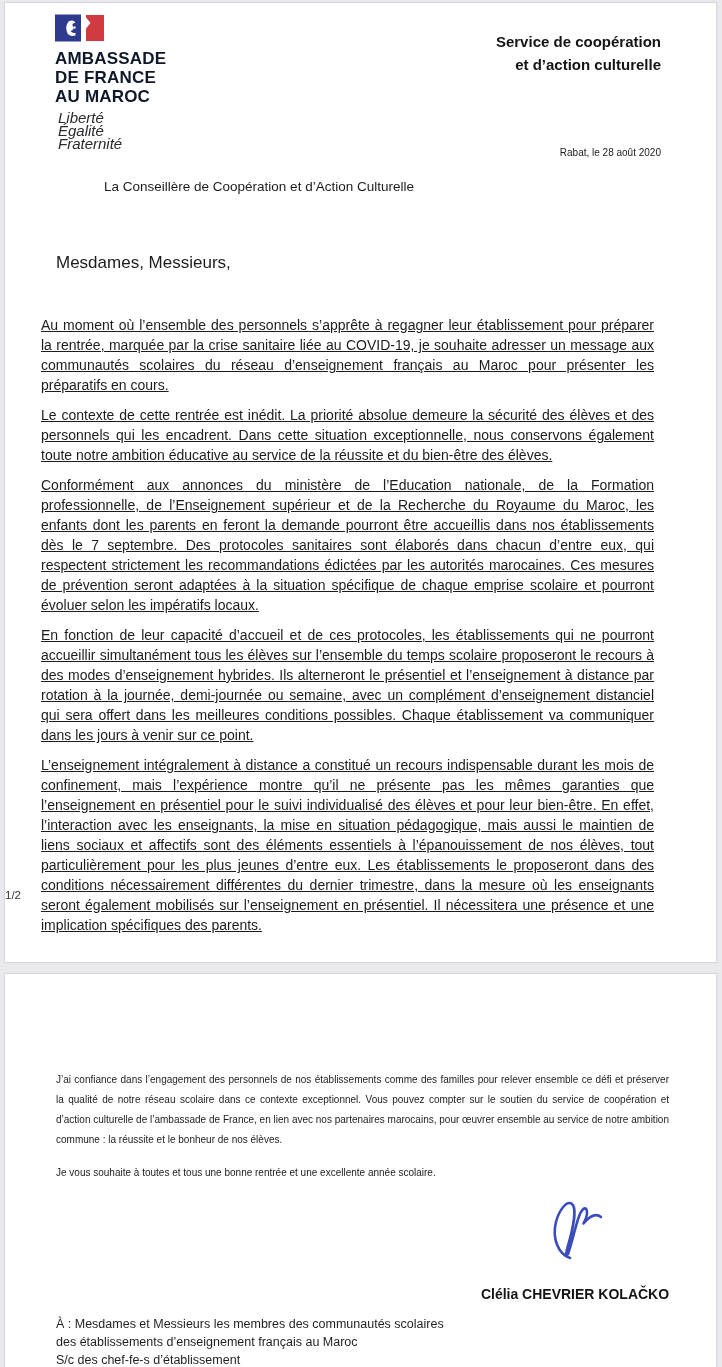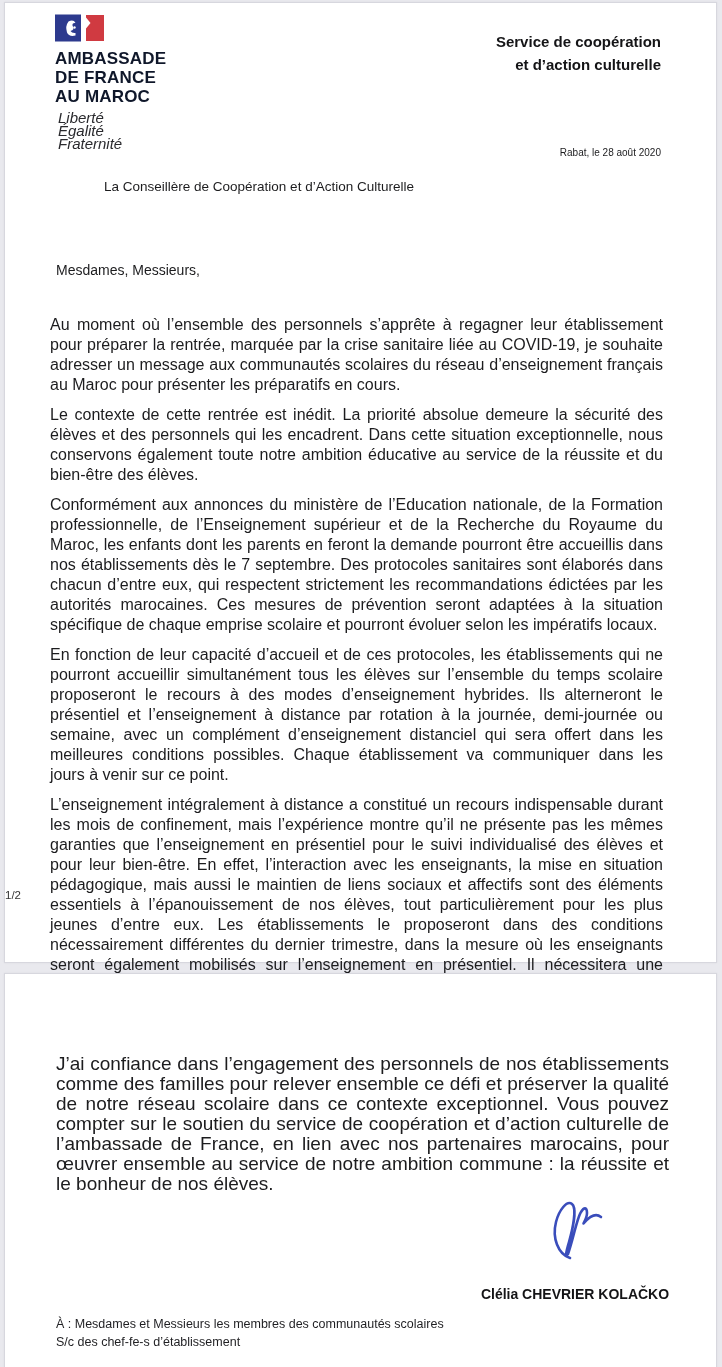--- a/index.html
+++ b/index.html
@@ -38,36 +38,36 @@
   .service-block {
     position: absolute; right: 55px; top: 27px;
     text-align: right; font-weight: bold; font-size: 15px; line-height: 23px;
     color: #141416;
   }
   .date-line {
     position: absolute; right: 55px; top: 144px;
     font-size: 10px;
   }
   .sender-line { position: absolute; left: 51px; top: 176px; font-size: 13.5px; margin-left: 48px; }
-  .salutation { position: absolute; left: 51px; top: 259px; font-size: 14px; }
+  .salutation { position: absolute; left: 51px; top: 250px; font-size: 17px; }
 
   .body-text {
-    position: absolute; left: 45px; top: 312px; width: 613px;
-    font-size: 16px; line-height: 20px; text-align: justify;
+    position: absolute; left: 36px; top: 312px; width: 613px;
+    font-size: 14px; line-height: 20px; text-align: justify; text-decoration: underline;
   }
   .body-text p { margin: 0 0 10px 0; }
   .page-number {
     position: absolute; left: 0; width: 100%; top: 886px;
     font-size: 11.5px; color: #333;
   }
 
   
   .body-text2 {
-    position: absolute; left: 51px; top: 80px; width: 613px;
-    font-size: 19px; line-height: 20px; text-align: justify;
+    position: absolute; left: 51px; top: 96px; width: 613px;
+    font-size: 10px; line-height: 20px; text-align: justify;
   }
   .body-text2 p { margin: 0 0 13px 0; }
   .signature-block {
     position: absolute; left: 455px; top: 224px; width: 230px;
     text-align: center;
   }
   .signature-ink { display: block; margin: 0 auto 12px auto; }
   .signatory-name { font-weight: bold; font-size: 14px; color: #141416; white-space: nowrap; margin-top: 24px; }
   .recipients {
     position: absolute; left: 51px; top: 341px;
@@ -116,26 +116,28 @@
     <p>L’enseignement intégralement à distance a constitué un recours indispensable durant les mois de confinement, mais l’expérience montre qu’il ne présente pas les mêmes garanties que l’enseignement en présentiel pour le suivi individualisé des élèves et pour leur bien-être. En effet, l’interaction avec les enseignants, la mise en situation pédagogique, mais aussi le maintien de liens sociaux et affectifs sont des éléments essentiels à l’épanouissement de nos élèves, tout particulièrement pour les plus jeunes d’entre eux. Les établissements le proposeront dans des conditions nécessairement différentes du dernier trimestre, dans la mesure où les enseignants seront également mobilisés sur l’enseignement en présentiel. Il nécessitera une présence et une implication spécifiques des parents.</p>
   </div>
 
   <div class="page-number">1/2</div>
 </div>
 
 <div class="page page2">
 
   <div class="body-text2">
     <p>J’ai confiance dans l’engagement des personnels de nos établissements comme des familles pour relever ensemble ce défi et préserver la qualité de notre réseau scolaire dans ce contexte exceptionnel. Vous pouvez compter sur le soutien du service de coopération et d’action culturelle de l’ambassade de France, en lien avec nos partenaires marocains, pour œuvrer ensemble au service de notre ambition commune : la réussite et le bonheur de nos élèves.</p>
+    <p>Je vous souhaite à toutes et tous une bonne rentrée et une excellente année scolaire.</p>
   </div>
 
   <div class="signature-block">
     <svg class="signature-ink" width="58" height="64" viewBox="0 0 58 64" aria-hidden="true">
       <path d="M24 60 C12 56 6 40 10 24 C13 12 21 2 26 6 C31 10 27 30 23 44 C20 54 19 60 22 56 C27 42 31 20 35 14 C38 9 41 9 41 15 C41 21 36 27 38 25 C44 18 50 15 55 19" fill="none" stroke="#3a4dbb" stroke-width="2.6" stroke-linecap="round" stroke-linejoin="round"></path>
     </svg>
     <div class="signatory-name">Clélia CHEVRIER KOLAČKO</div>
   </div>
 
   <div class="recipients">
     <div>À : Mesdames et Messieurs les membres des communautés scolaires</div>
+    <div>des établissements d’enseignement français au Maroc</div>
     <div>S/c des chef-fe-s d’établissement</div>
   </div>
 </div>
 
 </body></html>

